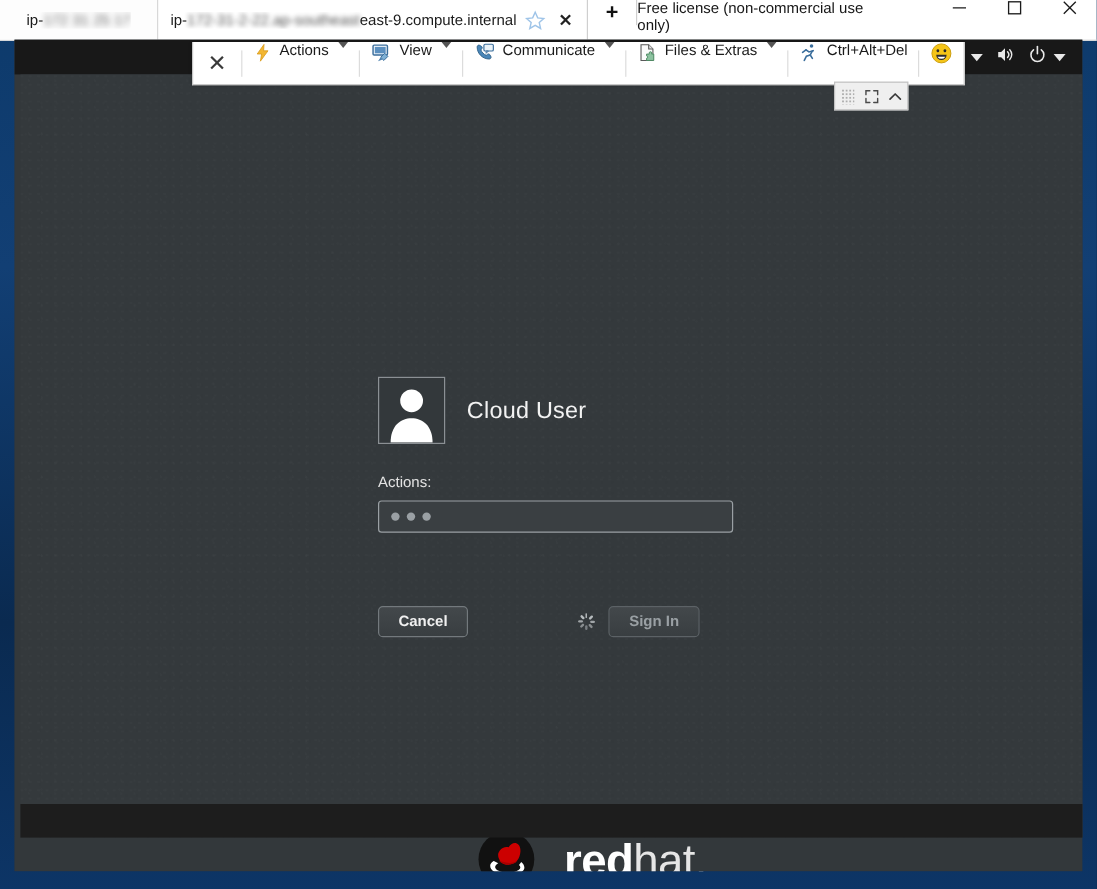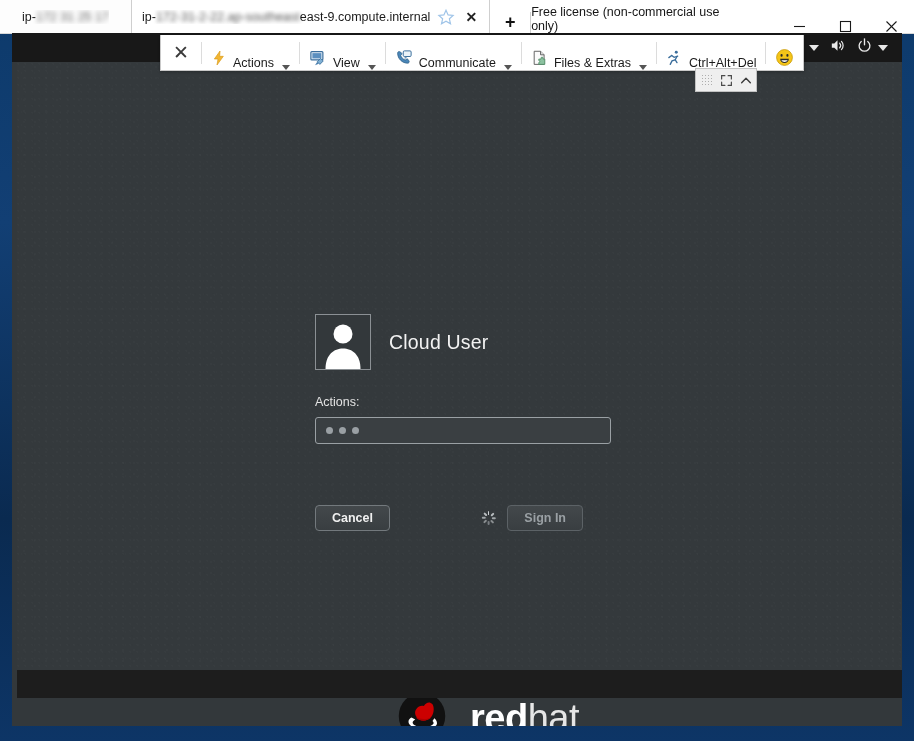--- a/index.html
+++ b/index.html
@@ -15,21 +15,21 @@
     width: 914px; height: 741px;
     background: linear-gradient(180deg,#0d3a6b 0%, #123f74 30%, #0a2a50 70%, #0d3566 100%);
   }
 
   
   .titlebar {
     position: absolute; left: 0; top: 0;
     width: 914px; height: 33px;
     background: #ffffff;
     border-bottom: 1px solid #d8d8d8;
-    display: flex; align-items: flex-end;
+    display: flex; align-items: flex-start;
   }
   .tab {
     display: flex; align-items: center;
     height: 33px;
     box-sizing: border-box;
     font-size: 12.5px; color: #1b1b1b;
     padding: 0 8px;
     white-space: nowrap;
   }
   .tab.inactive {
@@ -227,21 +227,21 @@
     left: 160px; top: 35px;
     height: 35px;
     background: #ffffff;
     border: 1px solid #c9c9c9;
     border-top: none;
     display: flex; align-items: center;
     box-shadow: 0 1px 3px rgba(0,0,0,.25);
     z-index: 5;
   }
   .tb-item {
-    display: flex; align-items: flex-end;
+    display: flex; align-items: flex-start;
     height: 35px;
     padding: 0 9px;
     gap: 6px;
     font-size: 12.5px;
     color: #1a1a1a;
     white-space: nowrap;
   }
   .tb-sep { width: 1px; height: 22px; background: #dcdcdc; }
   .tb-caret {
     width: 0; height: 0;

